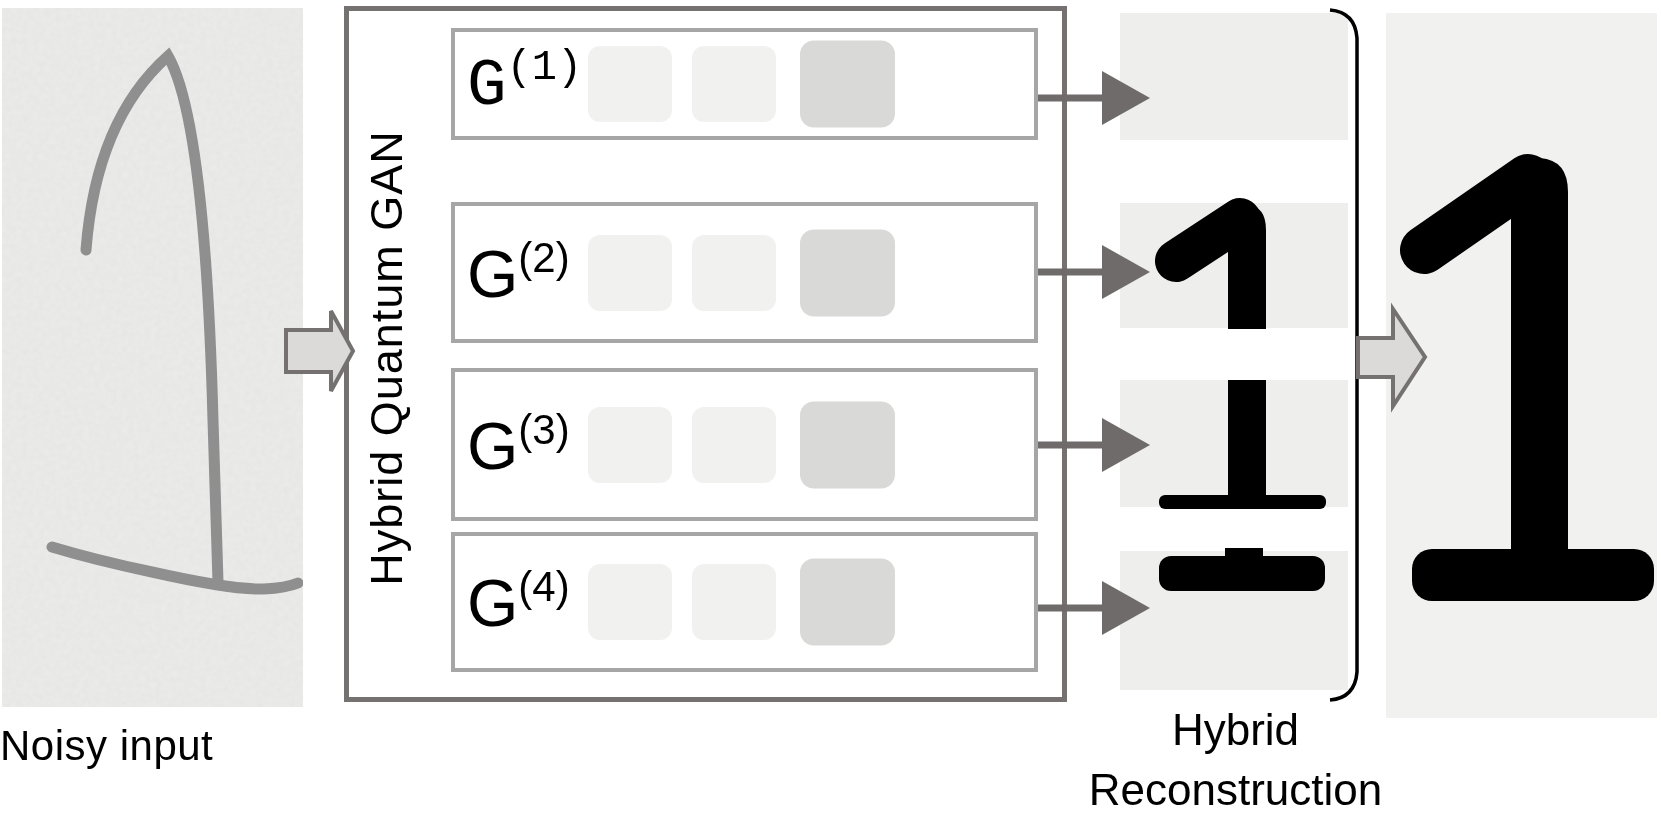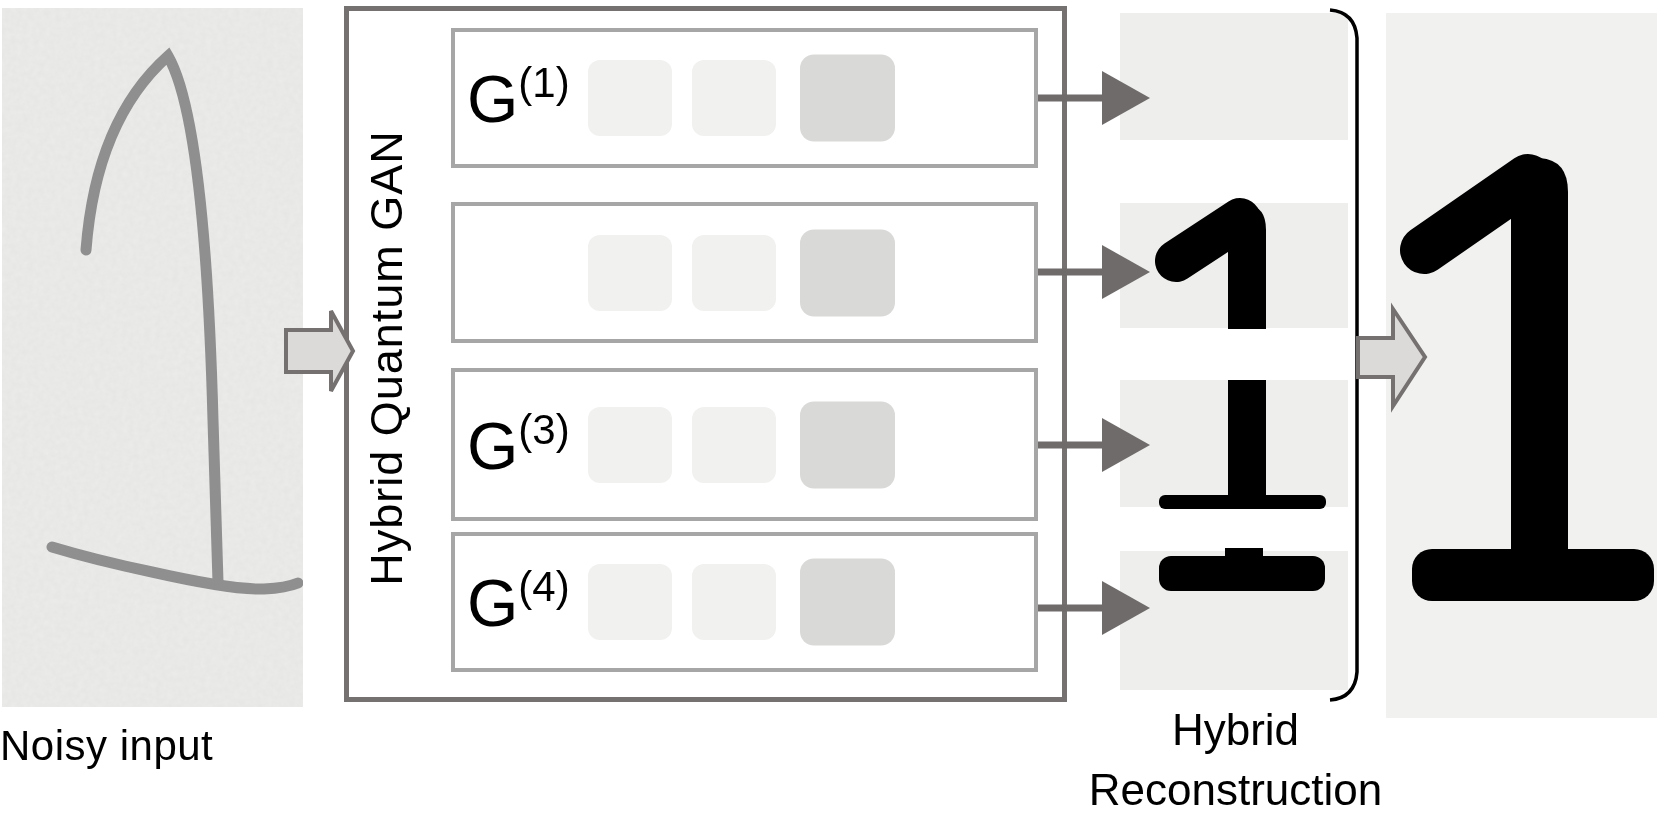--- a/index.html
+++ b/index.html
@@ -16,21 +16,21 @@
 
   
   #gan-box{left:344px;top:6px;width:723px;height:696px;
     border:5px solid #767171;background:#ffffff;box-sizing:border-box;}
   #gan-title{left:387px;top:358px;transform:translate(-50%,-50%) rotate(-90deg);
     white-space:nowrap;font-size:45px;letter-spacing:1px;}
 
   
   .gen-row{left:451px;width:587px;border:4px solid #a6a6a6;background:#ffffff;
     box-sizing:border-box;}
-  #gen-row-1{top:28px;height:140px;}
+  #gen-row-1{top:28px;height:112px;font-family:Liberation Mono, monospace;}
   #gen-row-2{top:202px;height:141px;}
   #gen-row-3{top:368px;height:153px;}
   #gen-row-4{top:532px;height:140px;}
   .gen-label{position:absolute;left:12px;top:50%;transform:translateY(-50%);
     font-size:66px;line-height:1;white-space:nowrap;}
   .gen-label sup{font-size:42px;position:relative;top:-2px;}
   .chip{position:absolute;top:50%;transform:translateY(-50%);}
   .chip-light{width:84px;height:76px;border-radius:12px;background:#f1f1f0;}
   .chip-dark{width:95px;height:87px;border-radius:14px;background:#d9d9d8;}
   .chip-1{left:133px;} .chip-2{left:237px;} .chip-3{left:345px;}
@@ -76,20 +76,21 @@
   <div id="gan-box" class="abs"></div>
   <div id="gan-title" class="abs">Hybrid Quantum GAN</div>
 
   <div id="gen-row-1" class="abs gen-row">
     <div class="gen-label"><span>G</span><sup>(1)</sup></div>
     <div class="chip chip-light chip-1"></div>
     <div class="chip chip-light chip-2"></div>
     <div class="chip chip-dark chip-3"></div>
   </div>
   <div id="gen-row-2" class="abs gen-row">
+    <div class="gen-label"><span>G</span><sup>(2)</sup></div>
     <div class="chip chip-light chip-1"></div>
     <div class="chip chip-light chip-2"></div>
     <div class="chip chip-dark chip-3"></div>
   </div>
   <div id="gen-row-3" class="abs gen-row">
     <div class="gen-label"><span>G</span><sup>(3)</sup></div>
     <div class="chip chip-light chip-1"></div>
     <div class="chip chip-light chip-2"></div>
     <div class="chip chip-dark chip-3"></div>
   </div>

